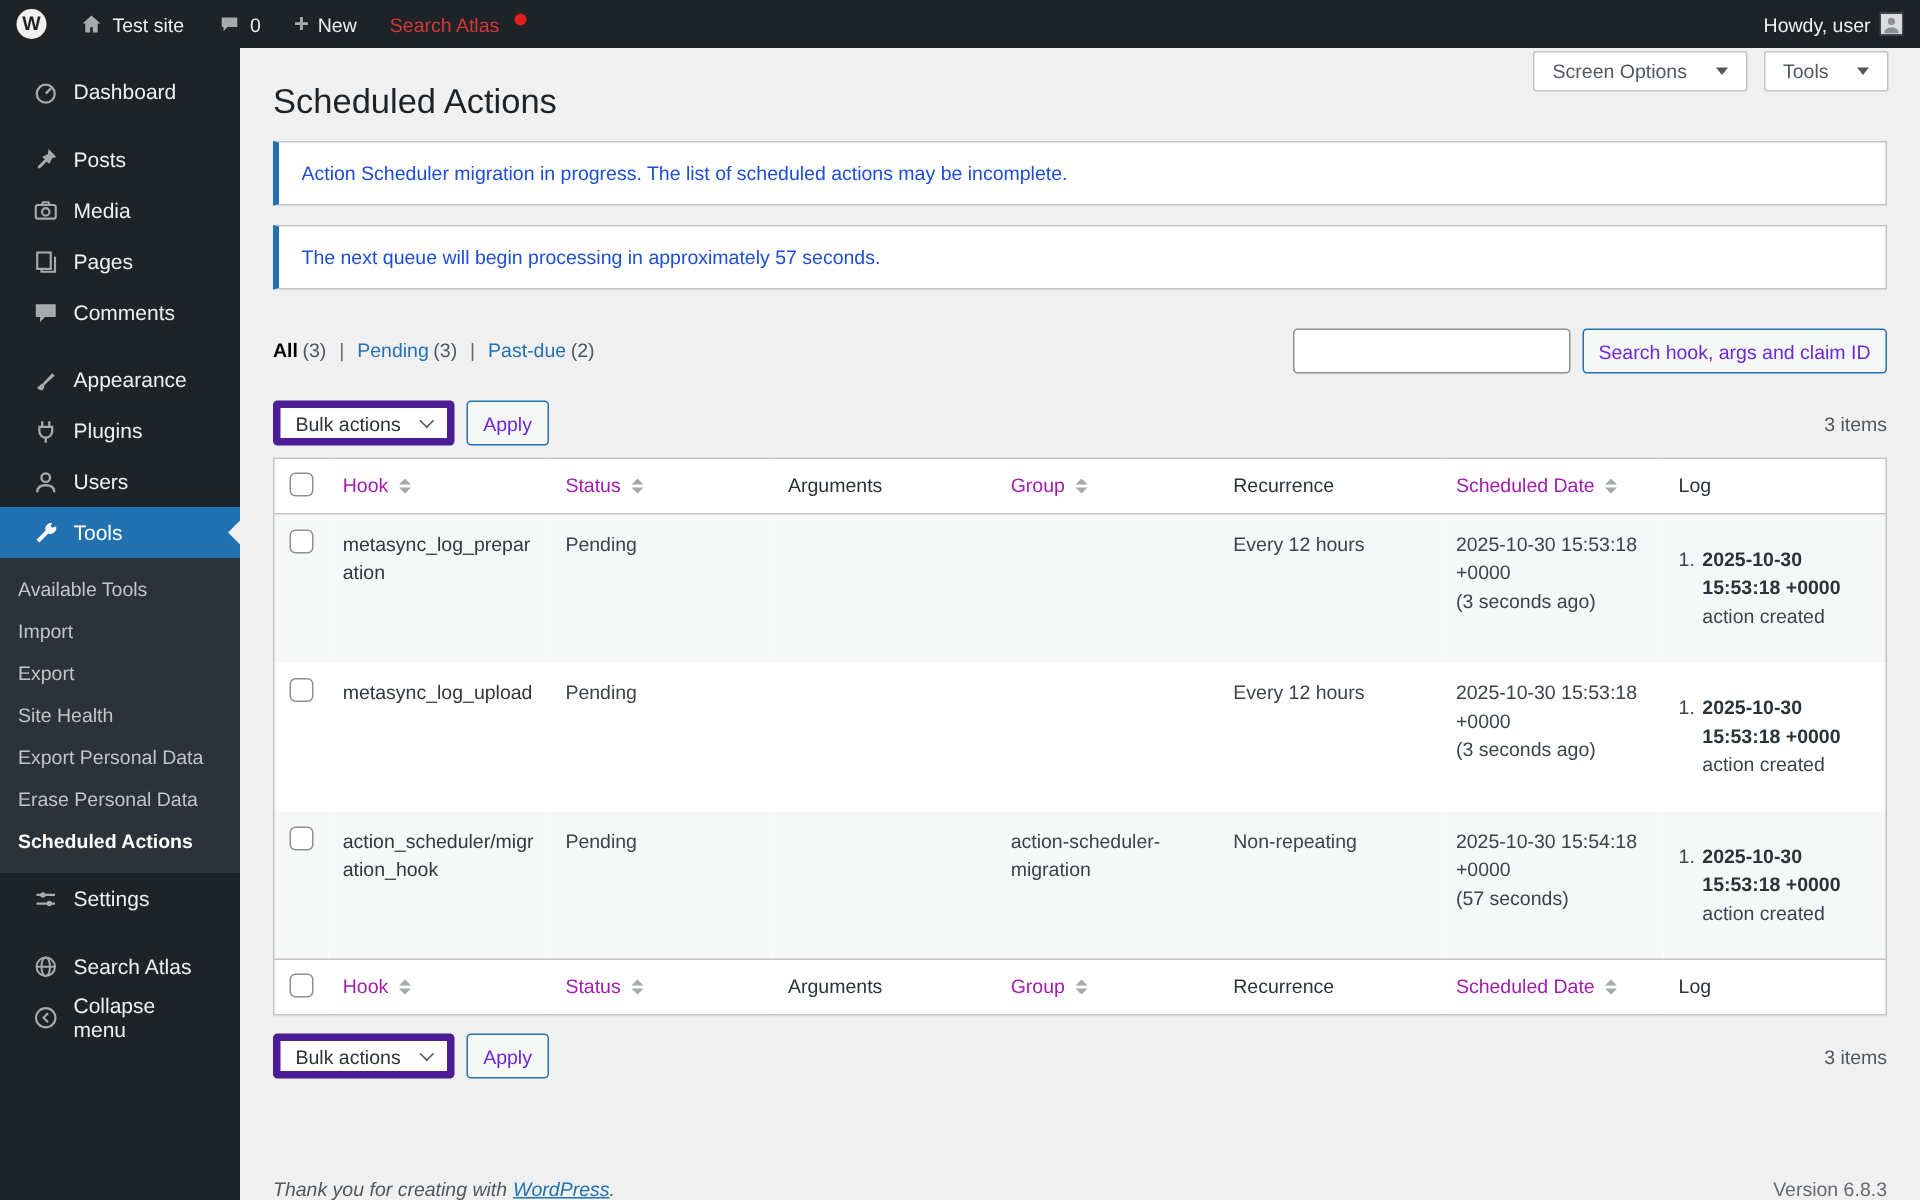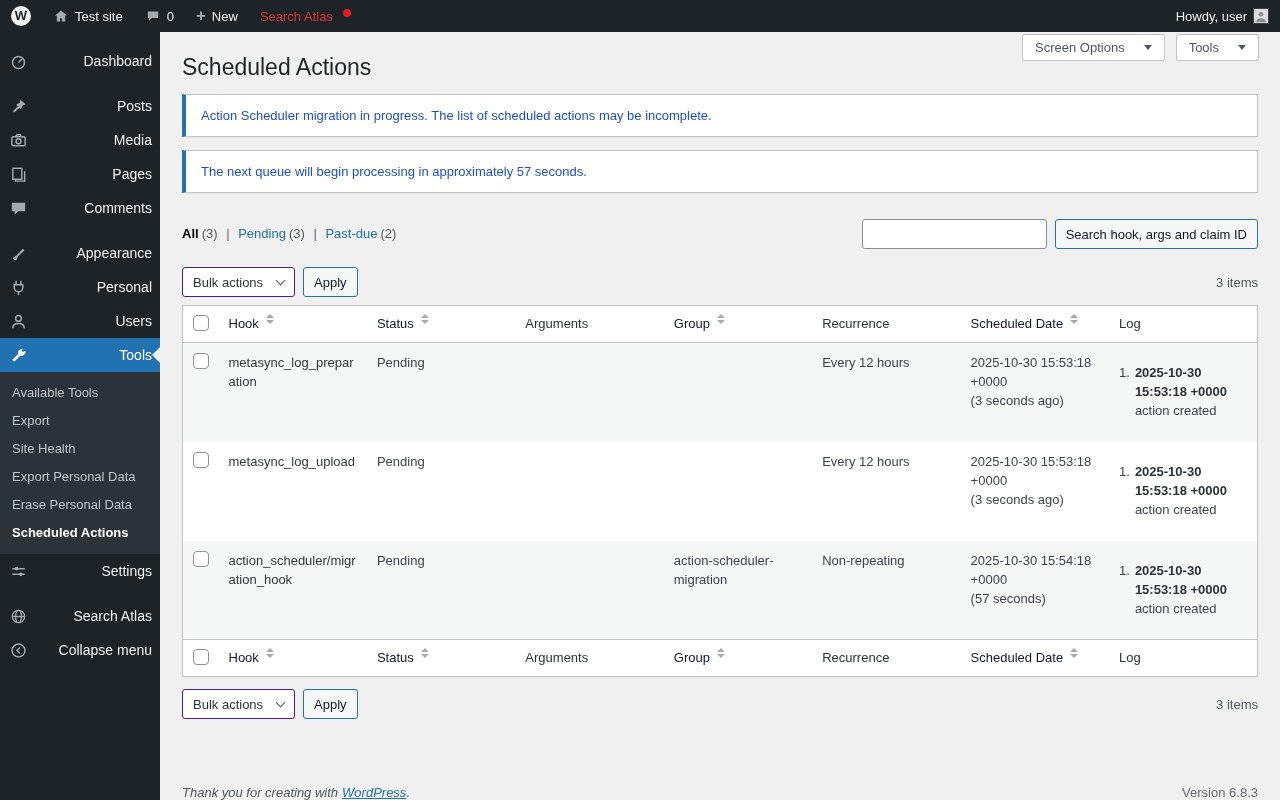--- a/index.html
+++ b/index.html
@@ -29,21 +29,21 @@
   .ab-search-atlas { color:#d63638; }
   .red-dot { width:8px; height:8px; border-radius:50%; background:#e01e1e; display:inline-block; margin-left:4px; margin-top:-6px; }
   .ab-account { margin-left:auto; }
   .avatar { width:16px; height:16px; display:inline-block; overflow:hidden; border:1px solid #3c434a; }
 
   
   .sidebar {
     position:fixed; top:32px; left:0; bottom:0; width:160px;
     background:#1d2327; color:#f0f0f1; padding-top:12px; z-index:40;
   }
-  .menu-item { display:flex; align-items:center; gap:19px; min-height:34px; padding:0 8px; cursor:pointer; position:relative;justify-content:space-between; }
+  .menu-item { display:flex; align-items:center; gap:9px; min-height:34px; padding:0 20px; cursor:pointer; position:relative; }
   .menu-icon { width:20px; height:20px; color:#a7aaad; flex-shrink:0; display:flex; align-items:center; justify-content:center; }
   .menu-icon svg { width:19px; height:19px; }
   .menu-label { font-size:14px; }
   .menu-item.active { background:#2271b1; color:#fff; font-weight:400; }
   .menu-item.active .menu-icon { color:#fff; }
   .menu-item.active::after {
     content:""; position:absolute; right:0; top:50%; margin-top:-8px;
     border:8px solid transparent; border-right-color:#f0f0f1;
   }
   .separator { height:11px; }
@@ -74,29 +74,29 @@
   .subsubsub .flink { color:#2271b1; cursor:pointer; }
   .subsubsub .count { color:#50575e; margin-left:3px; }
   .subsubsub .sep { color:#646970; margin:0 5px; }
 
   .search-box { display:flex; gap:8px; }
   .search-input {
     width:185px; height:30px; border:1px solid #8c8f94; border-radius:3px;
     background:#fff; padding:0 8px; font-size:13px; font-family:inherit;
   }
   .button-secondary {
-    background:#f6f7f7; border:1px solid #2271b1; color:#0f172a; border-radius:3px;
+    background:#f6f7f7; border:1px solid #2271b1; color:#6d28d9; border-radius:3px;
     height:30px; padding:0 10px; font-size:13px; cursor:pointer; font-family:inherit; white-space:nowrap;
   }
 
   .tablenav { display:flex; align-items:center; margin:18px 0 8px; }
   .tablenav.bottom { margin:12px 0 0; }
   .bulk-select {
     display:flex; align-items:center; justify-content:space-between; gap:14px;
-    background:#fff; border:1px solid #4c1d95; border-radius:3px; height:30px;
+    background:#fff; border:5px solid #4c1d95; border-radius:3px; height:30px;
     padding:0 10px; font-size:13px; color:#2c3338; cursor:pointer; min-width:112px;
   }
   .select-chevron {
     width:7px; height:7px; border-right:1.6px solid #50575e; border-bottom:1.6px solid #50575e;
     transform:rotate(45deg); margin-top:-4px;
   }
   .apply { margin-left:8px; }
   .items-count { margin-left:auto; color:#50575e; font-size:13px; }
 
   
@@ -104,21 +104,21 @@
     width:100%; border-collapse:collapse; table-layout:fixed;
     background:#fff; border:1px solid #c3c4c7; box-shadow:0 1px 1px rgba(0,0,0,.04);
     font-size:13px;
   }
   .wp-list-table th, .wp-list-table td { text-align:left; }
   .check-col { width:36px; padding:10px 0 8px 10px; vertical-align:top; }
   thead .check-col, tfoot .check-col { padding-top:9px; }
   thead th, thead td { border-bottom:1px solid #c3c4c7; }
   tfoot th, tfoot td { border-top:1px solid #c3c4c7; }
   .wp-list-table th { padding:8px 10px; font-weight:400; color:#2c3338; line-height:20px; }
-  .sortable-link { color:#0f172a; cursor:pointer; display:inline-flex; gap:7px; }
+  .sortable-link { color:#a21caf; cursor:pointer; display:inline-flex; align-items:center; gap:7px; }
   .sorting-indicators { display:inline-flex; flex-direction:column; gap:2px; }
   .tri-up { width:0; height:0; border-left:4px solid transparent; border-right:4px solid transparent; border-bottom:4px solid #a7aaad; }
   .tri-down { width:0; height:0; border-left:4px solid transparent; border-right:4px solid transparent; border-top:4px solid #a7aaad; }
   tbody tr { height:99px; }
   tbody tr:nth-child(odd) { background:#f6f7f7; }
   tbody td { padding:10px; vertical-align:top; color:#3c434a; line-height:19px; }
   .hook-cell { word-break:break-all; color:#32373c; }
   .group-cell { overflow-wrap:break-word; }
   input[type="checkbox"] {
     appearance:none; -webkit-appearance:none; width:16px; height:16px;
@@ -229,41 +229,42 @@
     <span class="menu-label">Appearance</span>
   </div>
   <div class="menu-item">
     <span class="menu-icon">
       <svg viewBox="0 0 20 20" fill="none" stroke="currentColor" stroke-width="1.6">
           <path d="M7.5 3v4M12.5 3v4"></path>
           <path d="M5.5 7h9v3a4.5 4.5 0 0 1-9 0z"></path>
           <path d="M10 14.5V18"></path>
         </svg>
     </span>
-    <span class="menu-label">Personal</span>
+    <span class="menu-label">Plugins</span>
   </div>
   <div class="menu-item">
     <span class="menu-icon">
       <svg viewBox="0 0 20 20" fill="none" stroke="currentColor" stroke-width="1.6">
           <circle cx="10" cy="6.8" r="3"></circle>
           <path d="M4 17c0-3.4 2.6-4.9 6-4.9s6 1.5 6 4.9"></path>
         </svg>
     </span>
     <span class="menu-label">Users</span>
   </div>
   <div class="menu-item active">
     <span class="menu-icon">
       <svg viewBox="0 0 20 20">
           <path fill="currentColor" d="M13.8 2.8a4.2 4.2 0 0 0-4 5.5L3.5 14.5l2 2 6.3-6.3a4.2 4.2 0 0 0 5.4-5.2l-2.6 1.2-1.3-1.3 1.2-2z"></path>
         </svg>
     </span>
     <span class="menu-label">Tools</span>
   </div>
   <div class="submenu">
     <div class="submenu-item">Available Tools</div>
+    <div class="submenu-item">Import</div>
     <div class="submenu-item">Export</div>
     <div class="submenu-item">Site Health</div>
     <div class="submenu-item">Export Personal Data</div>
     <div class="submenu-item">Erase Personal Data</div>
     <div class="submenu-item current">Scheduled Actions</div>
   </div>
   <div class="menu-item">
     <span class="menu-icon">
       <svg viewBox="0 0 20 20" fill="none" stroke="currentColor" stroke-width="1.6">
           <path d="M3.5 7h13M3.5 13h13"></path>

